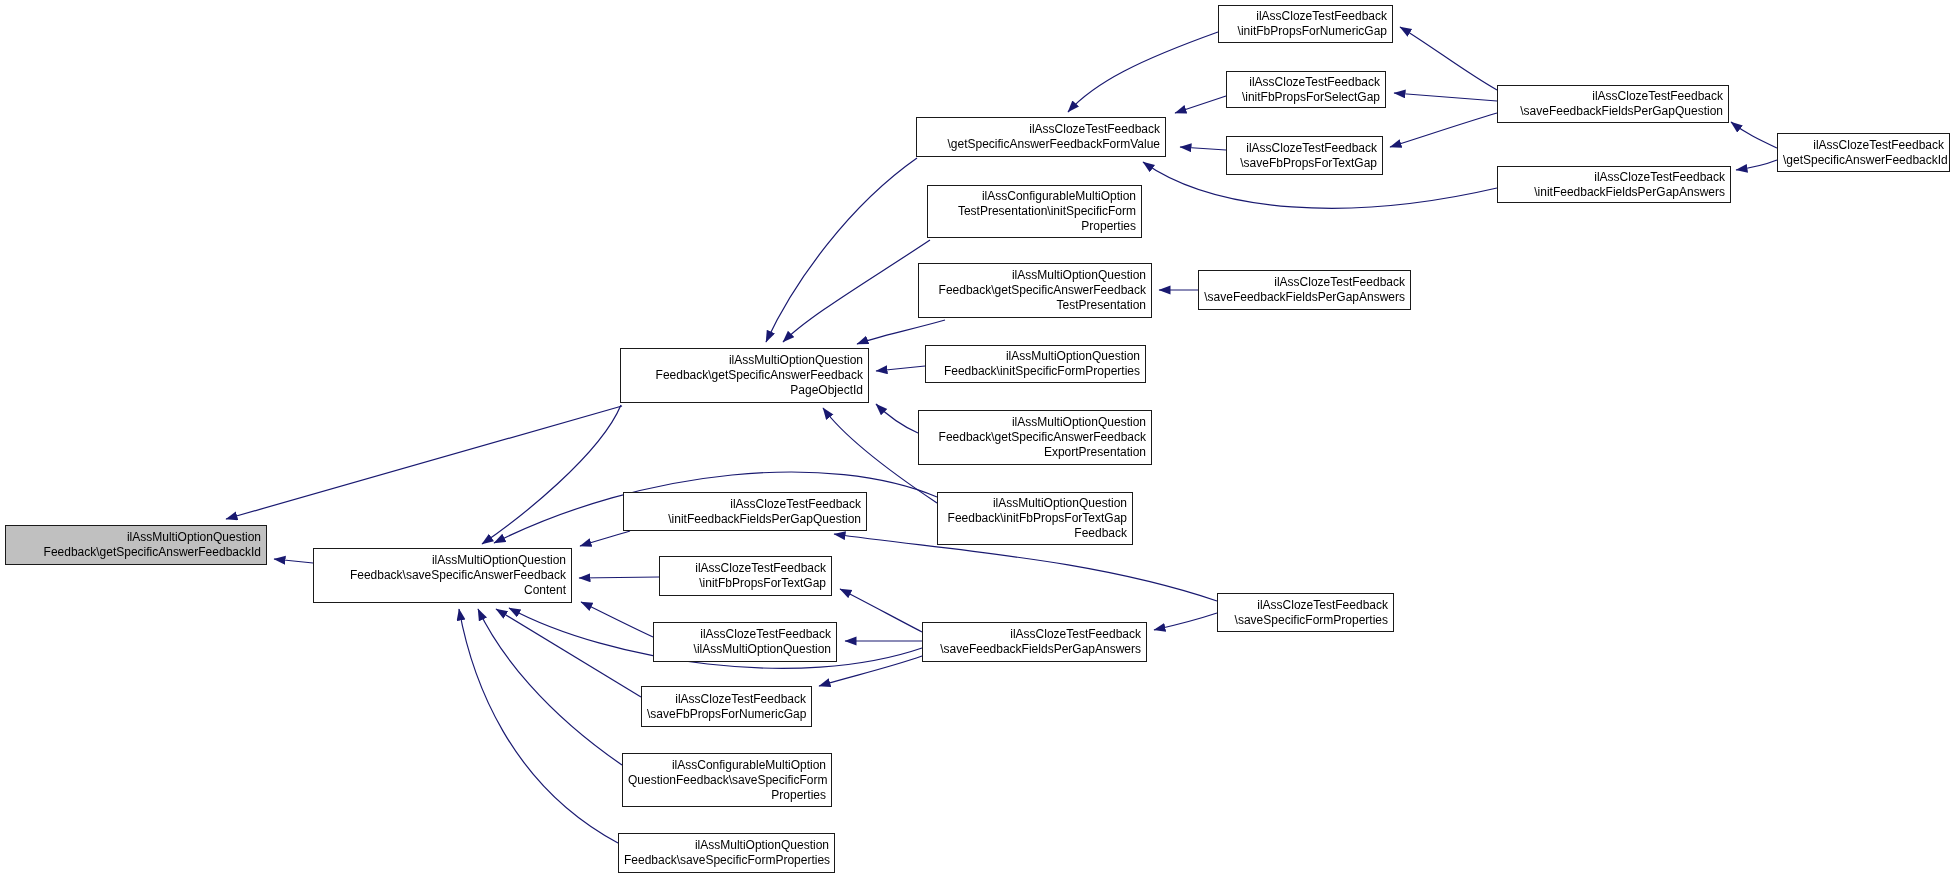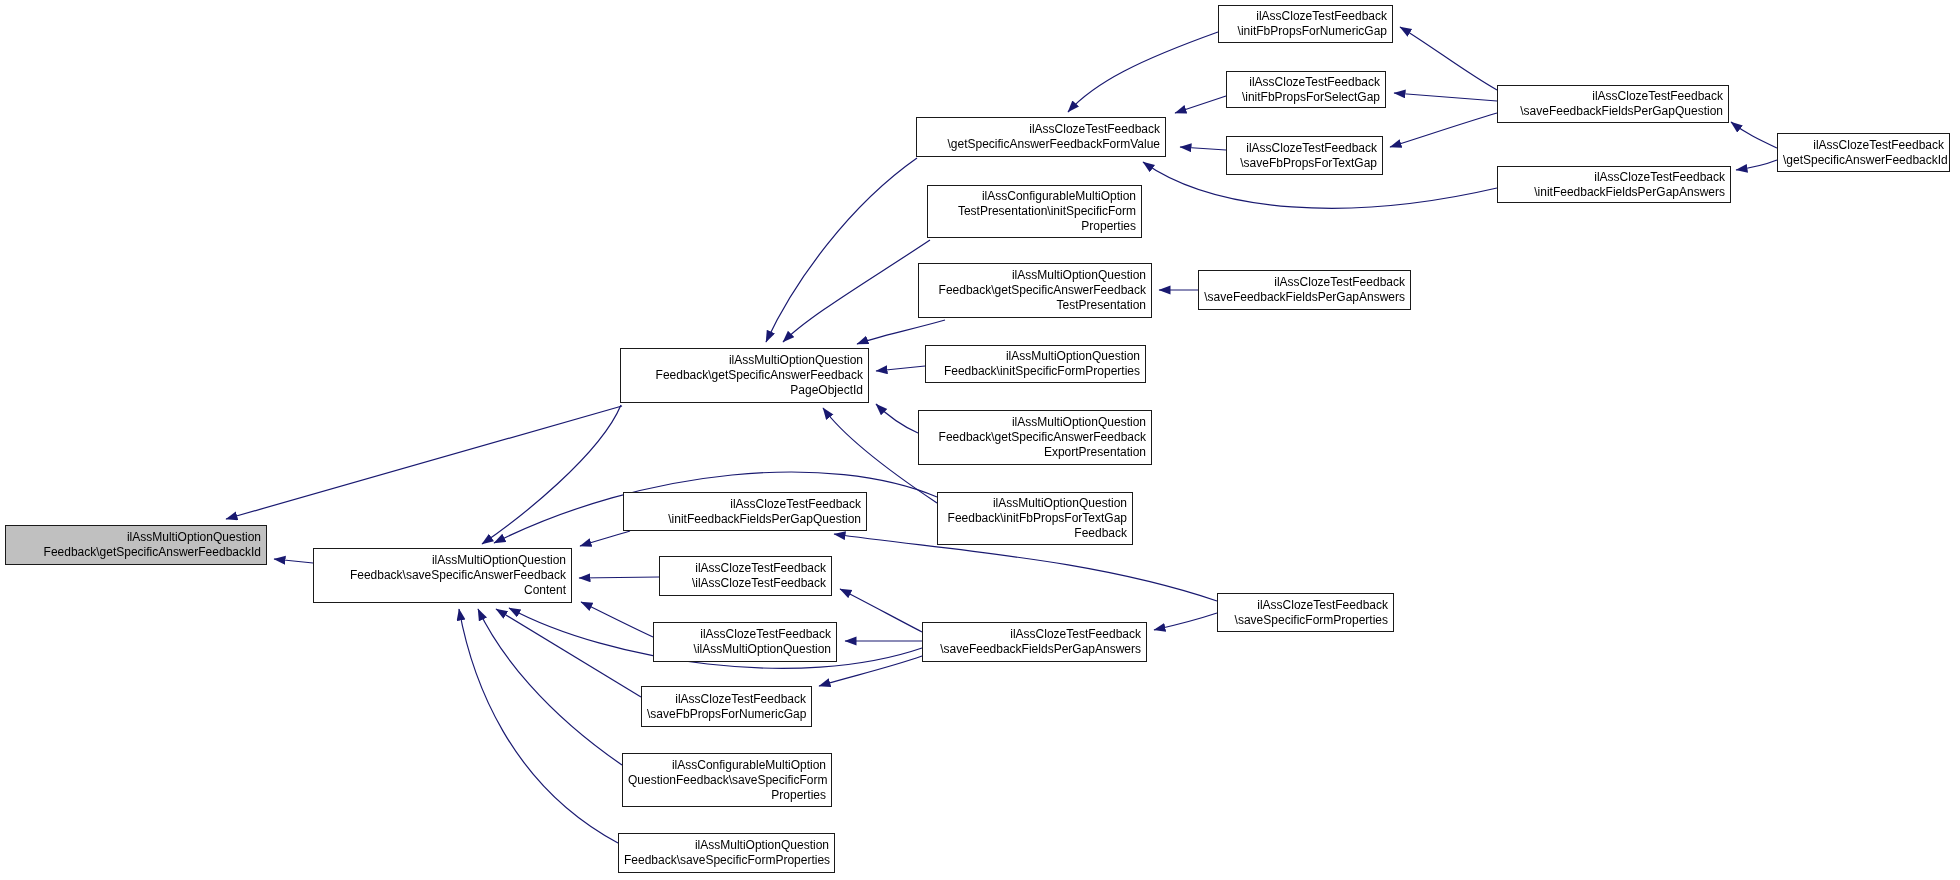--- a/index.html
+++ b/index.html
@@ -166,21 +166,21 @@
         <div class="node-line">ilAssMultiOptionQuestion</div>
         <div class="node-line">Feedback\initFbPropsForTextGap</div>
         <div class="node-line center">Feedback</div>
       </div>
       <div class="node" style="left: 623px; top: 492px; width: 244px; height: 39px;">
         <div class="node-line">ilAssClozeTestFeedback</div>
         <div class="node-line">\initFeedbackFieldsPerGapQuestion</div>
       </div>
       <div class="node" style="left: 659px; top: 556px; width: 173px; height: 40px;">
         <div class="node-line">ilAssClozeTestFeedback</div>
-        <div class="node-line">\ilAssClozeTestFeedback</div>
+        <div class="node-line">\initFbPropsForTextGap</div>
       </div>
       <div class="node" style="left: 653px; top: 622px; width: 184px; height: 40px;">
         <div class="node-line">ilAssClozeTestFeedback</div>
         <div class="node-line">\ilAssMultiOptionQuestion</div>
       </div>
       <div class="node" style="left: 641px; top: 686px; width: 171px; height: 41px;">
         <div class="node-line">ilAssClozeTestFeedback</div>
         <div class="node-line">\saveFbPropsForNumericGap</div>
       </div>
       <div class="node" style="left: 622px; top: 753px; width: 210px; height: 54px;">

